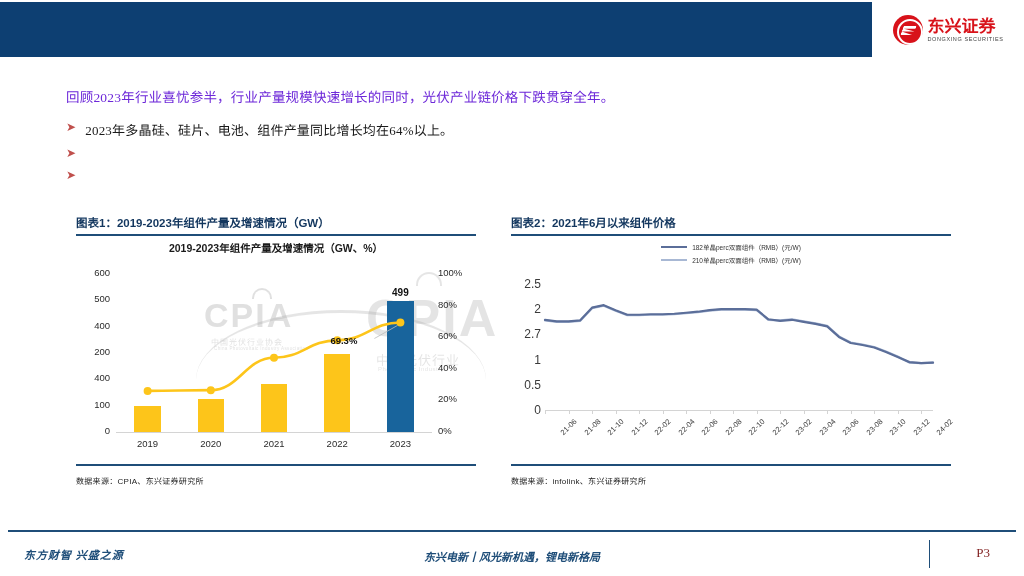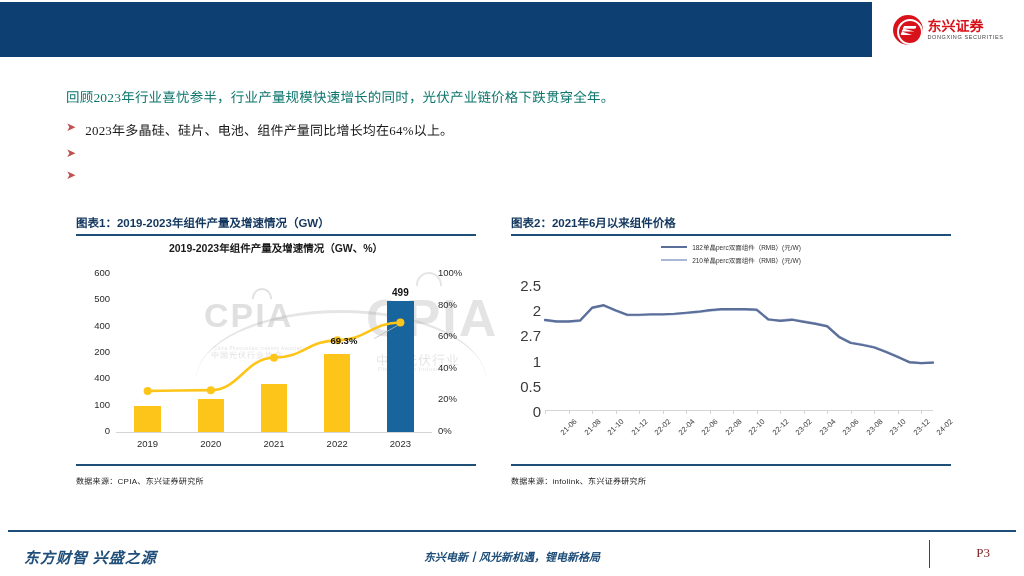--- a/index.html
+++ b/index.html
@@ -43,33 +43,33 @@
     border:2px solid #ffffff;
   }
   .logo-mark::after{
     content:""; position:absolute; left:9px; top:11px;
     width:13px; height:9px; background:#ffffff;
     transform:skewX(-20deg);
     clip-path:polygon(0 0,100% 0,100% 30%,10% 30%,100% 60%,0 60%,90% 100%,0 100%);
   }
   .logo-text{ display:flex; flex-direction:column; line-height:1; }
   .logo-cn{
-    font-size:14px; font-weight:bold; color:#d8121a;
+    font-size:17px; font-weight:bold; color:#d8121a;
     font-family:"Liberation Sans","DejaVu Sans",sans-serif;
     letter-spacing:0px;
   }
   .logo-en{
     font-size:5.5px; color:#444; letter-spacing:0.6px; margin-top:2px;
     font-family:"Liberation Sans","DejaVu Sans",sans-serif;
   }
 
   
   .intro{
     position:absolute; left:66px; top:86px;
-    font-size:13.5px; color:#0f766e; letter-spacing:0.2px;
+    font-size:13.5px; color:#6d28d9; letter-spacing:0.2px;
   }
   .bullets{
     position:absolute; left:66px; top:120px;
     width:700px;
   }
   .bullet{
     display:flex; align-items:flex-start; gap:9px;
     font-size:13px; color:#1a1a1a; margin-bottom:7px;
     letter-spacing:0.2px;
   }
@@ -104,21 +104,21 @@
     font-size:10.5px; font-weight:bold; color:#1a1a1a;
     font-family:"Liberation Sans","DejaVu Sans",sans-serif;
   }
   .bc-plot{ position:absolute; left:0; top:22px; width:400px; height:204px; }
   .wm{
     position:absolute; color:#9b9b9b; opacity:0.30;
     font-family:"Liberation Sans","DejaVu Sans",sans-serif;
     font-weight:bold; pointer-events:none; user-select:none;
   }
   .wm1{ left:128px; top:38px; font-size:34px; letter-spacing:2px; }
-  .wm1s{ left:135px; top:78px; font-size:8px; font-weight:normal; letter-spacing:1px;margin-top:13px; }
+  .wm1s{ left:135px; top:78px; font-size:8px; font-weight:normal; letter-spacing:1px; }
   .wm1t{ left:138px; top:88px; font-size:4.5px; font-weight:normal; letter-spacing:0.4px; }
   .wm2{ left:290px; top:30px; font-size:52px; letter-spacing:2px; opacity:0.26; }
   .wm2s{ left:300px; top:92px; font-size:13px; font-weight:normal; opacity:0.26; letter-spacing:1px; }
   .wm2t{ left:302px; top:108px; font-size:6px; font-weight:normal; opacity:0.26; letter-spacing:0.5px; }
   .wm-arc{
     position:absolute; left:120px; top:52px; width:290px; height:70px;
     border-top:3px solid #9b9b9b; border-radius:50%/100% 100% 0 0;
     opacity:0.25;
   }
   .wm-sun{
@@ -164,38 +164,38 @@
   .lc-leg-item{ display:flex; align-items:center; gap:5px; }
   .lc-leg-swatch{ width:26px; height:2.5px; display:block; }
   .lc-leg-text{
     font-size:6.5px; color:#333;
     font-family:"Liberation Sans","DejaVu Sans",sans-serif;
     white-space:nowrap;
   }
   .lc-plot{ position:absolute; left:0; top:42px; width:440px; height:184px; }
   .lc-ytick{
     position:absolute; left:0; width:30px; text-align:right;
-    font-size:15px; color:#3a3a3a;
+    font-size:12px; color:#3a3a3a;
     font-family:"Liberation Sans","DejaVu Sans",sans-serif;
   }
   .lc-xtick{
     position:absolute; font-size:7.5px; color:#3a3a3a;
     transform:rotate(-45deg); transform-origin:right top;
     white-space:nowrap; text-align:right;
     font-family:"Liberation Sans","DejaVu Sans",sans-serif;
   }
 
   
   .footer{ position:absolute; left:0; bottom:0; width:1024px; height:46px; }
   .footer-rule{
     position:absolute; left:8px; top:0; width:1008px; height:2px; background:#1f4e79;
   }
   .footer-left{
     position:absolute; left:24px; top:16px;
-    font-size:15px; font-weight:bold; color:#1f4e79;
+    font-size:11px; font-weight:bold; color:#1f4e79;
     font-style:italic; letter-spacing:1px;
   }
   .footer-center{
     position:absolute; left:0; top:18px; width:1024px; text-align:center;
     font-size:11px; font-weight:bold; color:#1f4e79; font-style:italic;
   }
   .footer-div{
     position:absolute; right:94px; top:10px; width:1px; height:28px; background:#1f4e79;
   }
   .footer-page{

